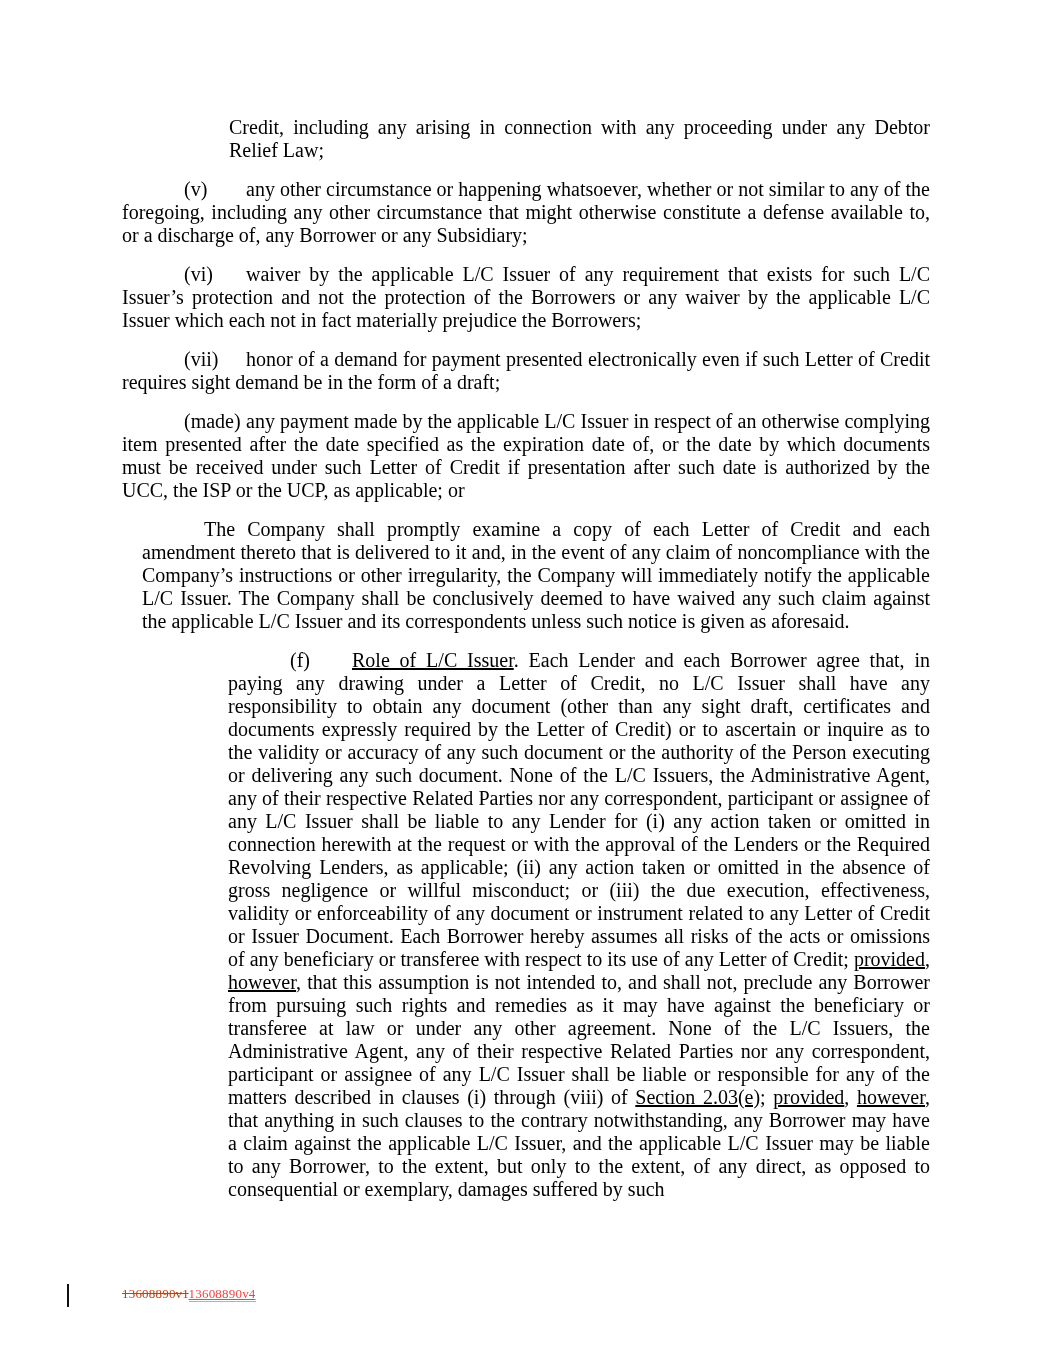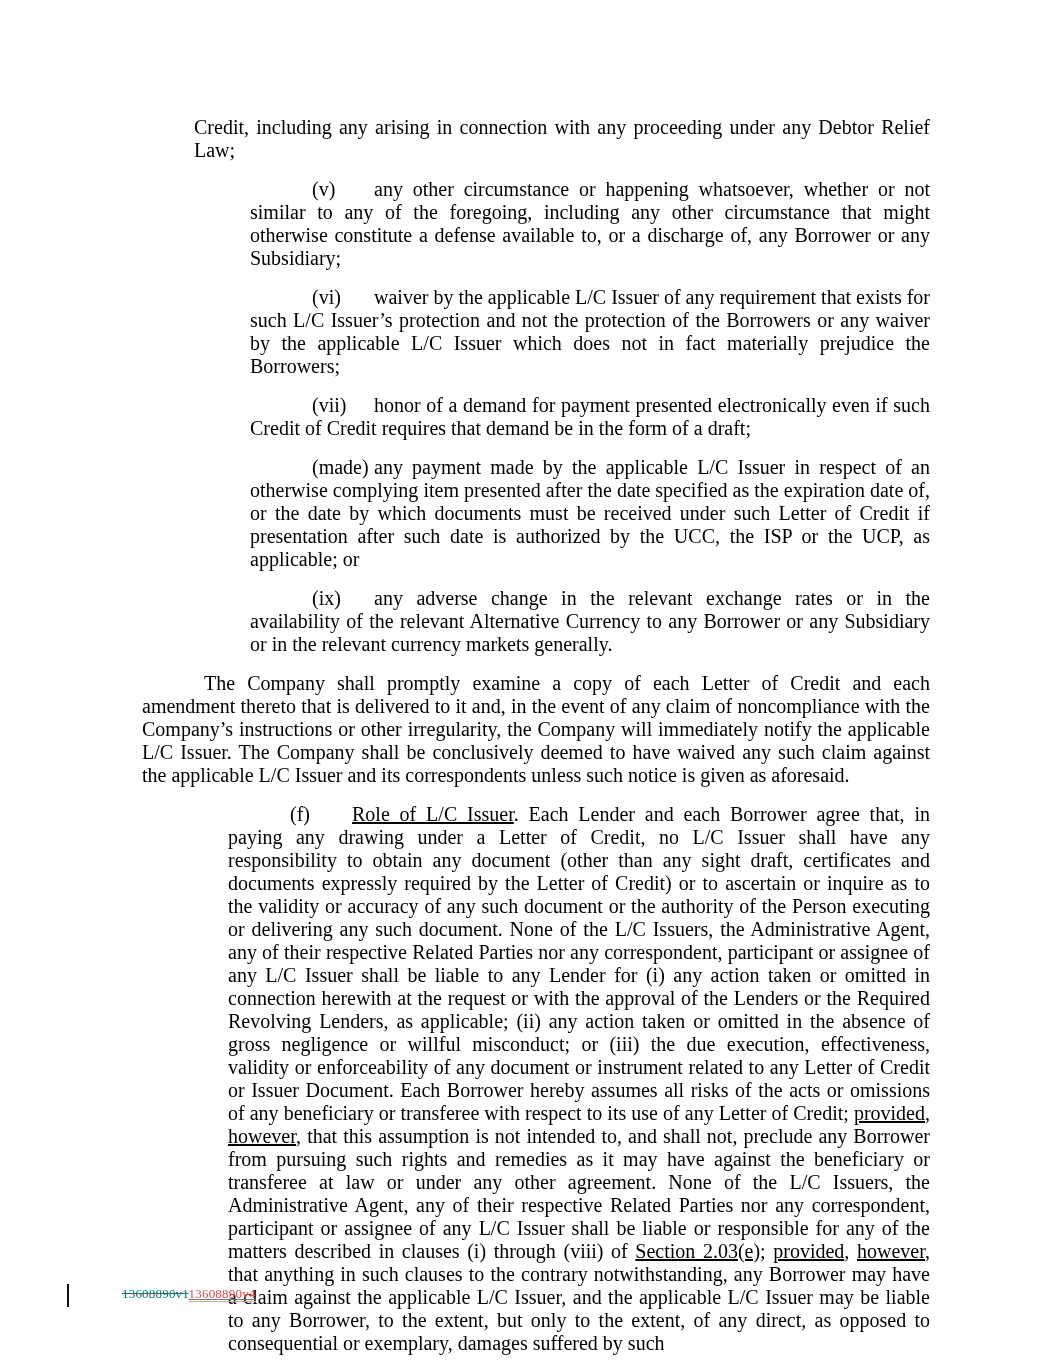--- a/index.html
+++ b/index.html
@@ -19,22 +19,22 @@
   .text-block {
     position: absolute;
     left: 122px;
     top: 116px;
     width: 808px;
     font-size: 20px;
     line-height: 23px;
     text-align: justify;
   }
   .text-block p { margin: 0 0 16px 0; }
-  p.cont   { margin-left: 72px; }            
-  p.clause { margin-left: 128px; text-indent: 62px; }
+  p.cont   { margin-left: 107px; }            
+  p.clause { text-indent: 62px; }
   p.main   { text-indent: 62px; margin-left: 20px; }
   p.role   { margin-left: 106px; text-indent: 62px; }
   .label {
     display: inline-block;
     min-width: 62px;
     text-indent: 0;
   }
   .u { text-decoration: underline; margin-top: 8px; }
   .page-number {
     position: absolute;
@@ -47,21 +47,21 @@
   }
   .footer-ids {
     position: absolute;
     left: 122px;
     top: 1286px;
     font-size: 13px;
     line-height: 16px;
     letter-spacing: 0.2px;
   }
   .del {
-    color: #0f766e;
+    color: #c2410c;
     text-decoration: line-through;
   }
   .ins {
     color: #ef4444;
     text-decoration: underline;
     border-bottom: 1px solid #a9a9f2;
   }
   .change-bar {
     position: absolute;
     left: 67px;
@@ -75,27 +75,26 @@
 <body>
 
 <div class="page">
 
   <main class="text-block">
 
     <p class="cont">Credit, including any arising in connection with any proceeding under any Debtor Relief Law;</p>
 
     <p class="clause"><span class="label">(v)</span><span>any other circumstance or happening whatsoever, whether or not similar to any of the foregoing, including any other circumstance that might otherwise constitute a defense available to, or a discharge of, any Borrower or any Subsidiary;</span></p>
 
-    <p class="clause"><span class="label">(vi)</span><span>waiver by the applicable L/C Issuer of any requirement that exists for such L/C Issuer’s protection and not the protection of the Borrowers or any waiver by the applicable L/C Issuer which does not in fact materially prejudice the Borrowers;</span></p>
+    <p class="clause"><span class="label">(vi)</span><span>waiver by the applicable L/C Issuer of any requirement that exists for such L/C Issuer’s protection and not the protection of the Borrowers or any waiver by the applicable L/C Issuer which each not in fact materially prejudice the Borrowers;</span></p>
 
-    <p class="clause"><span class="label">(vii)</span><span>honor of a demand for payment presented electronically even if such Credit of Credit requires that demand be in the form of a draft;</span></p>
+    <p class="clause"><span class="label">(vii)</span><span>honor of a demand for payment presented electronically even if such Letter of Credit requires sight demand be in the form of a draft;</span></p>
 
     <p class="clause"><span class="label">(made)</span><span>any payment made by the applicable L/C Issuer in respect of an otherwise complying item presented after the date specified as the expiration date of, or the date by which documents must be received under such Letter of Credit if presentation after such date is authorized by the UCC, the ISP or the UCP, as applicable; or</span></p>
 
-    <p class="clause"><span class="label">(ix)</span><span>any adverse change in the relevant exchange rates or in the availability of the relevant Alternative Currency to any Borrower or any Subsidiary or in the relevant currency markets generally.</span></p>
 
     <p class="main">The Company shall promptly examine a copy of each Letter of Credit and each amendment thereto that is delivered to it and, in the event of any claim of noncompliance with the Company’s instructions or other irregularity, the Company will immediately notify the applicable L/C Issuer.  The Company shall be conclusively deemed to have waived any such claim against the applicable L/C Issuer and its correspondents unless such notice is given as aforesaid.</p>
 
     <p class="role"><span class="label">(f)</span><span class="u">Role of L/C Issuer</span><span>.  Each Lender and each Borrower agree that, in paying any drawing under a Letter of Credit, no L/C Issuer shall have any responsibility to obtain any document (other than any sight draft, certificates and documents expressly required by the Letter of Credit) or to ascertain or inquire as to the validity or accuracy of any such document or the authority of the Person executing or delivering any such document.  None of the L/C Issuers, the Administrative Agent, any of their respective Related Parties nor any correspondent, participant or assignee of any L/C Issuer shall be liable to any Lender for (i) any action taken or omitted in connection herewith at the request or with the approval of the Lenders or the Required Revolving Lenders, as applicable; (ii) any action taken or omitted in the absence of gross negligence or willful misconduct; or (iii) the due execution, effectiveness, validity or enforceability of any document or instrument related to any Letter of Credit or Issuer Document.  Each Borrower hereby assumes all risks of the acts or omissions of any beneficiary or transferee with respect to its use of any Letter of Credit; </span><span class="u">provided</span><span>, </span><span class="u">however</span><span>, that this assumption is not intended to, and shall not, preclude any Borrower from pursuing such rights and remedies as it may have against the beneficiary or transferee at law or under any other agreement.  None of the L/C Issuers, the Administrative Agent, any of their respective Related Parties nor any correspondent, participant or assignee of any L/C Issuer shall be liable or responsible for any of the matters described in clauses (i) through (viii) of </span><span class="u">Section 2.03(e)</span><span>; </span><span class="u">provided</span><span>, </span><span class="u">however</span><span>, that anything in such clauses to the contrary notwithstanding, any Borrower may have a claim against the applicable L/C Issuer, and the applicable L/C Issuer may be liable to any Borrower, to the extent, but only to the extent, of any direct, as opposed to consequential or exemplary, damages suffered by such</span></p>
 
   </main>
 
 
   <div class="change-bar"></div>
 

